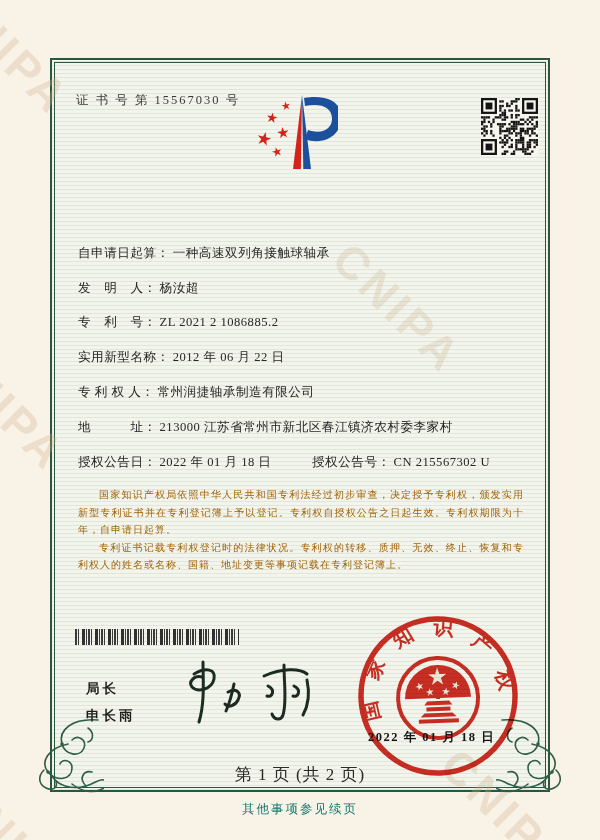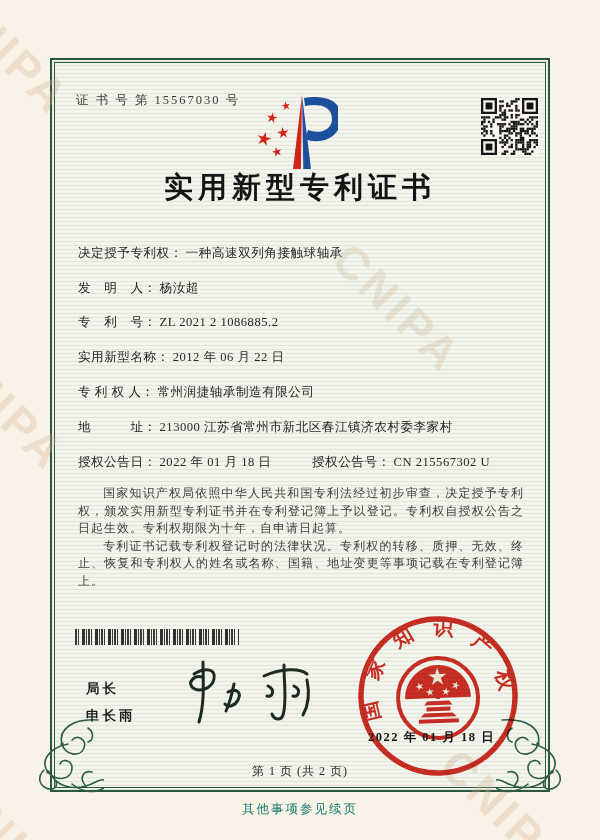--- a/index.html
+++ b/index.html
@@ -30,22 +30,22 @@
   .title{position:absolute;left:0;width:100%;top:168px;text-align:center;
          font-size:29px;font-weight:700;letter-spacing:5px;color:#141414;z-index:3;}
   
   .rows{position:absolute;left:78px;top:0;width:446px;z-index:3;}
   .row{position:absolute;left:0;font-size:12.6px;letter-spacing:0.5px;color:#272727;
        white-space:nowrap;}
   .row .val{margin-left:3px;}
   .row .second{position:absolute;left:234px;top:0;white-space:nowrap;}
   
   .body-text{position:absolute;left:78px;top:486px;width:446px;z-index:3;
-             font-size:12px;line-height:17.6px;letter-spacing:1px;
-             text-align:justify;color:#404040;font-family:Liberation Mono, monospace;}
+             font-size:10px;line-height:17.6px;letter-spacing:1px;
+             text-align:justify;color:#a16207;}
   .body-text p{margin:0;text-indent:2.1em;}
   .body-text p + p{}
   
   .barcode{position:absolute;left:75px;top:629px;width:164px;height:16px;z-index:3;
      background:repeating-linear-gradient(90deg,
         #3a3a3a 0px,#3a3a3a 2px,transparent 2px,transparent 3.5px,
         #3a3a3a 3.5px,#3a3a3a 4.5px,transparent 4.5px,transparent 7px,
         #303030 7px,#303030 10px,transparent 10px,transparent 11px,
         #3a3a3a 11px,#3a3a3a 11.8px,transparent 11.8px,transparent 13px);}
   
@@ -53,21 +53,21 @@
              font-family:Liberation Mono, monospace;
              font-weight:600;font-size:13.5px;letter-spacing:3px;color:#1d1d1d;}
   .autograph{position:absolute;left:172px;top:658px;z-index:3;}
   
   .seal{position:absolute;left:352px;top:610px;z-index:4;opacity:0.94;
         mix-blend-mode:multiply;transform:rotate(-2deg);}
   .seal-date{position:absolute;left:368px;top:729px;z-index:5;font-size:12.5px;
              font-weight:700;letter-spacing:1.5px;color:#151515;}
   
   .page-info{position:absolute;left:0;width:100%;top:763px;text-align:center;
-             font-size:12px;letter-spacing:1px;color:#2a2a2a;z-index:3;}
+             font-size:17px;letter-spacing:1px;color:#2a2a2a;z-index:3;}
   .cont-note{position:absolute;left:0;width:100%;top:801px;text-align:center;
              font-size:12.5px;letter-spacing:2px;color:#0f766e;z-index:3;}
 </style>
 </head>
 <body>
 
 <div class="page">
 
   <div class="frame"></div>
 
@@ -328,25 +328,24 @@
         <rect x="2" y="2" width="3" height="3" fill="#141414"></rect>
         <rect x="18" y="0" width="7" height="7" fill="#141414"></rect>
         <rect x="19" y="1" width="5" height="5" fill="#f9f6ef"></rect>
         <rect x="20" y="2" width="3" height="3" fill="#141414"></rect>
         <rect x="0" y="18" width="7" height="7" fill="#141414"></rect>
         <rect x="1" y="19" width="5" height="5" fill="#f9f6ef"></rect>
         <rect x="2" y="20" width="3" height="3" fill="#141414"></rect>
       </g>
   </svg>
 
-  <div class="title">实用新型专利证书</div>
 
   <div class="rows">
     <div class="row" style="top:245px">
-      <span class="lbl">决定授予专利权：</span><span class="val">一种高速双列角接触球轴承</span>
+      <span class="lbl">自申请日起算：</span><span class="val">一种高速双列角接触球轴承</span>
     </div>
     <div class="row" style="top:280px">
       <span class="lbl">发　明　人：</span><span class="val">杨汝超</span>
     </div>
     <div class="row" style="top:314px">
       <span class="lbl">专　利　号：</span><span class="val">ZL 2021 2 1086885.2</span>
     </div>
     <div class="row" style="top:349px">
       <span class="lbl">实用新型名称：</span><span class="val">2012 年 06 月 22 日</span>
     </div>

